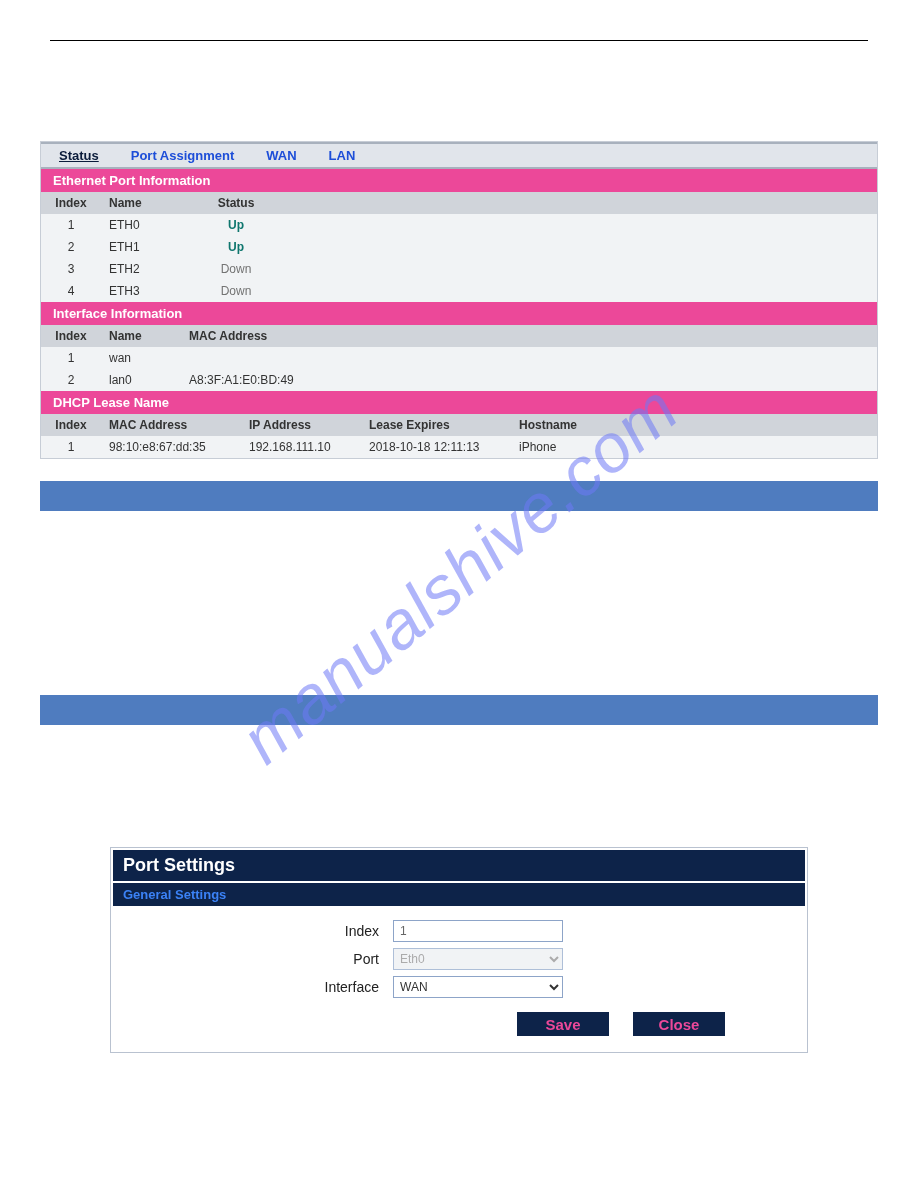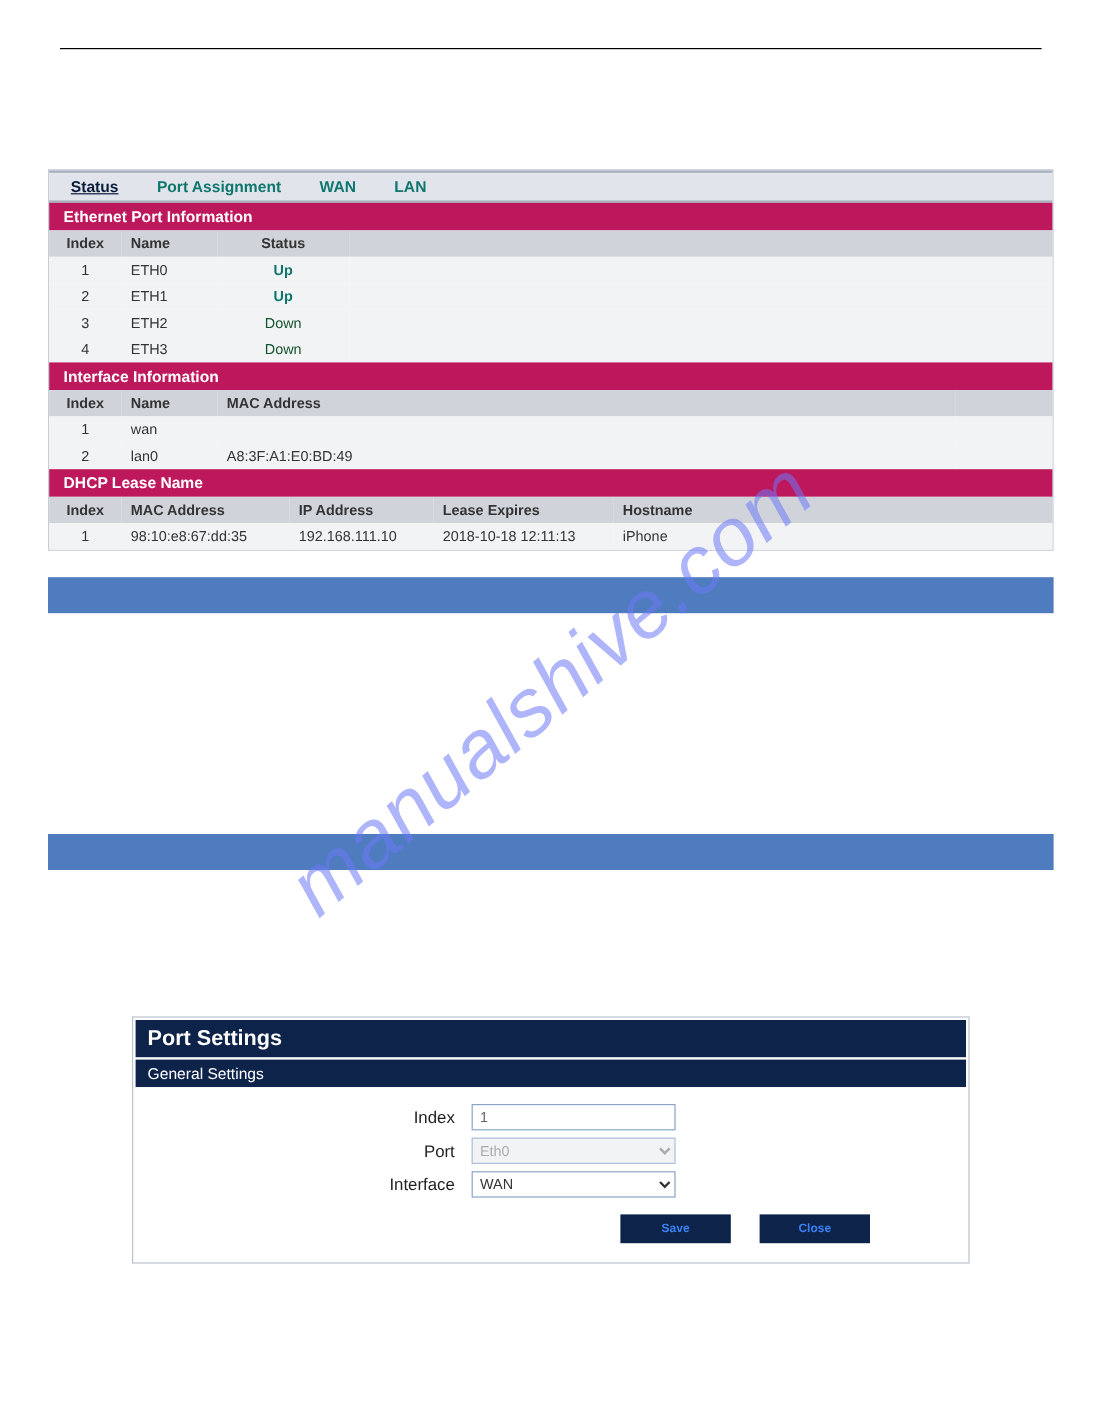--- a/index.html
+++ b/index.html
@@ -20,25 +20,25 @@
   .tabs-bar {
     background: #e1e5eb;
     border-top: 2px solid #a8b1bd;
     border-bottom: 2px solid #a8b1bd;
     padding: 4px 18px;
     display: flex;
     gap: 32px;
     align-items: center;
     font-size: 13px;
   }
-  .tabs-bar .tab { color: #0f766e; font-weight: 600; }
+  .tabs-bar .tab { color: #1d4ed8; font-weight: 600; }
   .tabs-bar .tab.active { text-decoration: underline; color: #0a1b3a; }
   .panel-wrap { border: 1px solid #c7cdd6; }
   .section-head {
-    background: #be185d;
+    background: #ec4899;
     color: #fff;
     font-weight: bold;
     font-size: 13px;
     padding: 4px 12px;
   }
   .grid-head {
     background: #d0d4da;
     font-weight: 600;
     color: #333;
     font-size: 12px;
@@ -48,21 +48,21 @@
     padding: 4px 8px;
     text-align: left;
     font-size: 12px;
   }
   table.data tr.row td { background: #f1f3f5; }
   table.data td.center, table.data th.center { text-align: center; }
   .col-idx { width: 60px; }
   .col-name { width: 80px; }
   .col-status { width: 110px; }
   .link-up { color: #0f766e; font-weight: 600; }
-  .link-dn { color: #14532d; }
+  .link-dn { color: #737373; }
   .blue-strip {
     background: #4f7cbf;
     height: 30px;
     width: 100%;
     margin: 22px 0;
   }
   .wm {
     position: absolute;
     left: 50%;
     top: 550px;
@@ -73,37 +73,37 @@
     font-weight: 500;
     white-space: nowrap;
     pointer-events: none;
     user-select: none;
     letter-spacing: 1px;
   }
 
   
   .ps-outer { margin: 40px 70px 0 70px; border: 1px solid #b9c2d0; padding: 2px; }
   .ps-title { background: #0d2349; color: #fff; font-weight: bold; font-size: 18px; padding: 5px 10px; }
-  .ps-sub { background: #0d2349; color: #ffffff; font-weight: normal; font-size: 13px; padding: 4px 10px; margin-top: 2px; }
+  .ps-sub { background: #0d2349; color: #3b82f6; font-weight: bold; font-size: 13px; padding: 4px 10px; margin-top: 2px; }
   .ps-body { background: #fff; padding: 8px 40px 14px 40px; }
   .form-row { display: flex; align-items: center; margin: 6px 0; }
   .form-row label { width: 240px; text-align: right; padding-right: 14px; font-size: 14px; color: #222; }
   .form-row input[type=text] {
     width: 170px; height: 22px; border: 1px solid #8da4c8;
     padding: 2px 6px; font-size: 12px; color: #666;
   }
   .form-row select {
     width: 170px; height: 22px; border: 1px solid #8da4c8;
     padding: 1px 2px; font-size: 12px; background: #fff; color: #333;
   }
   .form-row select.disabled { background: #eceef2; color: #888; }
   .btn-row { display: flex; gap: 24px; justify-content: flex-end; padding: 8px 40px 0 0; }
   .btn {
-    background: #0d2349; color: #3b82f6; border: none;
-    width: 92px; height: 24px; font-size: 10px; font-weight: bold;
+    background: #0d2349; color: #ec4899; border: none;
+    width: 92px; height: 24px; font-size: 15px; font-weight: bold;
     cursor: pointer;
   }
 </style>
 </head>
 <body>
 
 <hr class="hr-top">
 
 <div class="wm">manualshive.com</div>
 

